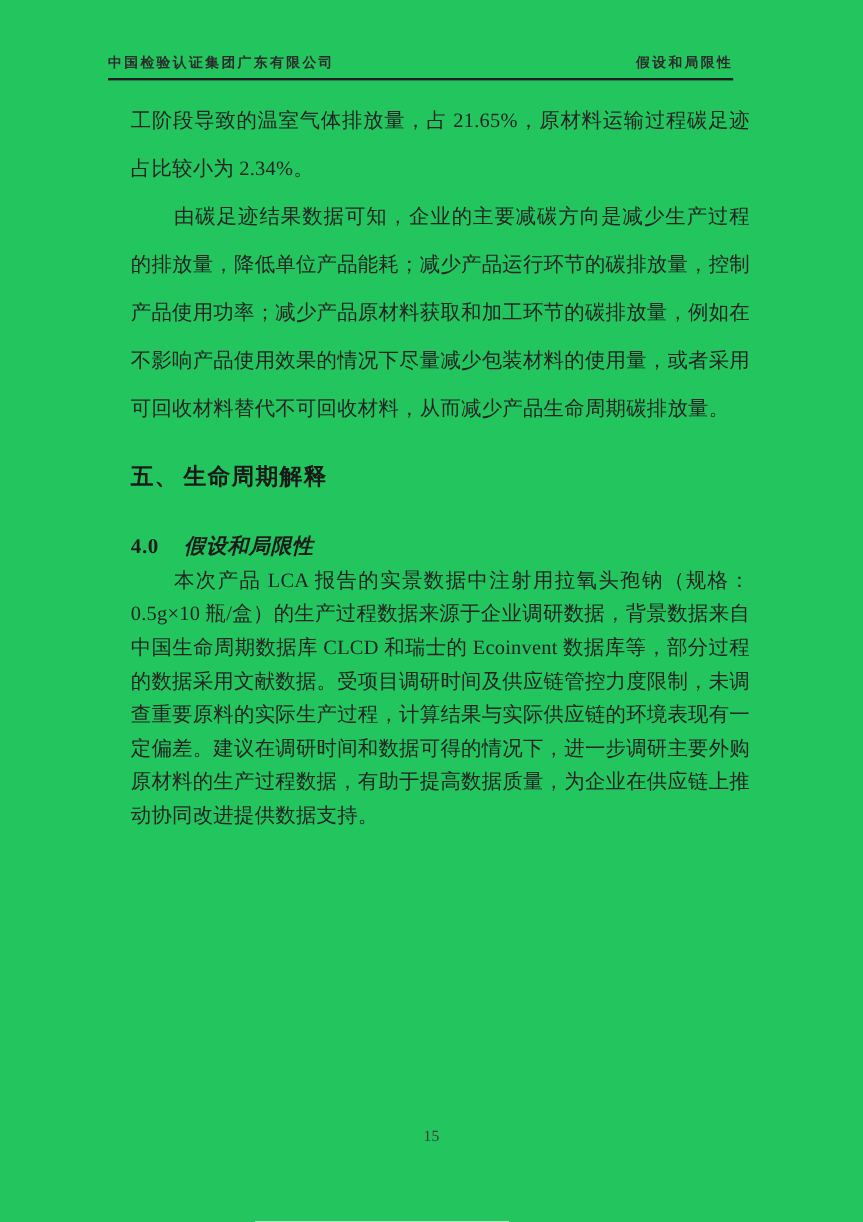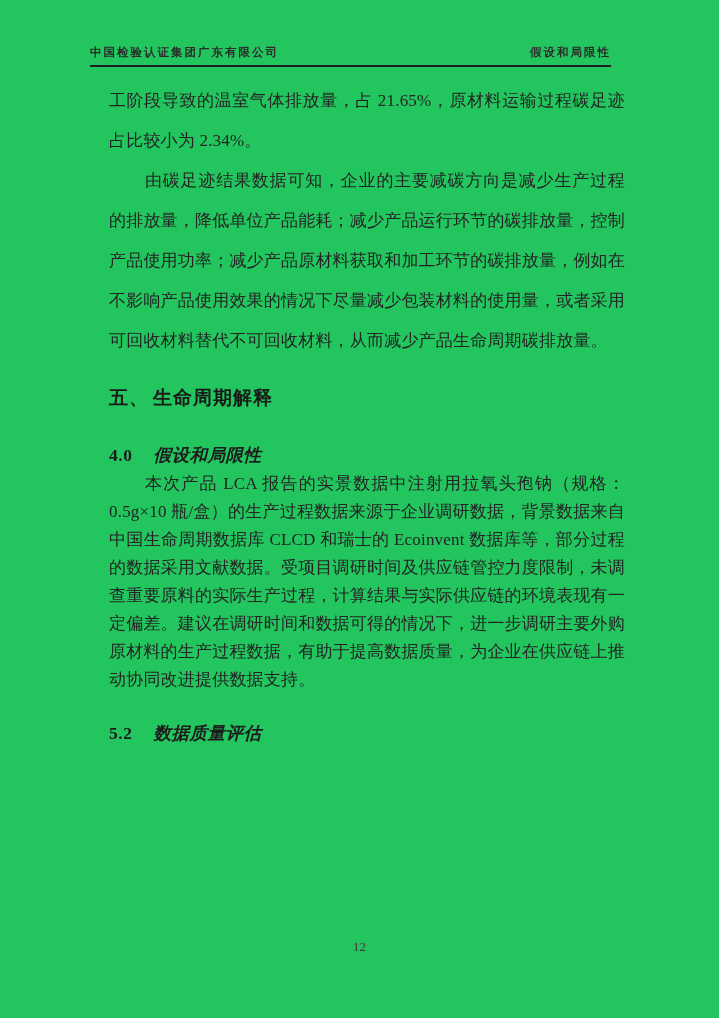--- a/index.html
+++ b/index.html
@@ -106,23 +106,20 @@
     <h2 class="section-heading">
       <span class="sec-num">五、</span><span class="sec-title">生命周期解释</span>
     </h2>
 
     <h3 class="sub-heading">
       <span class="sub-num">4.0</span><span class="sub-title">假设和局限性</span>
     </h3>
 
     <p class="body-para tight">本次产品 LCA 报告的实景数据中注射用拉氧头孢钠（规格：0.5g×10 瓶/盒）的生产过程数据来源于企业调研数据，背景数据来自中国生命周期数据库 CLCD 和瑞士的 Ecoinvent 数据库等，部分过程的数据采用文献数据。受项目调研时间及供应链管控力度限制，未调查重要原料的实际生产过程，计算结果与实际供应链的环境表现有一定偏差。建议在调研时间和数据可得的情况下，进一步调研主要外购原材料的生产过程数据，有助于提高数据质量，为企业在供应链上推动协同改进提供数据支持。</p>
 
-    <h3 class="sub-heading second">
-      <span class="sub-num">5.2</span><span class="sub-title">数据质量评估</span>
-    </h3>
 
   </main>
 
   <footer class="page-footer">
-    <span>12</span>
+    <span>15</span>
   </footer>
 
 </div>
 
 </body></html>

